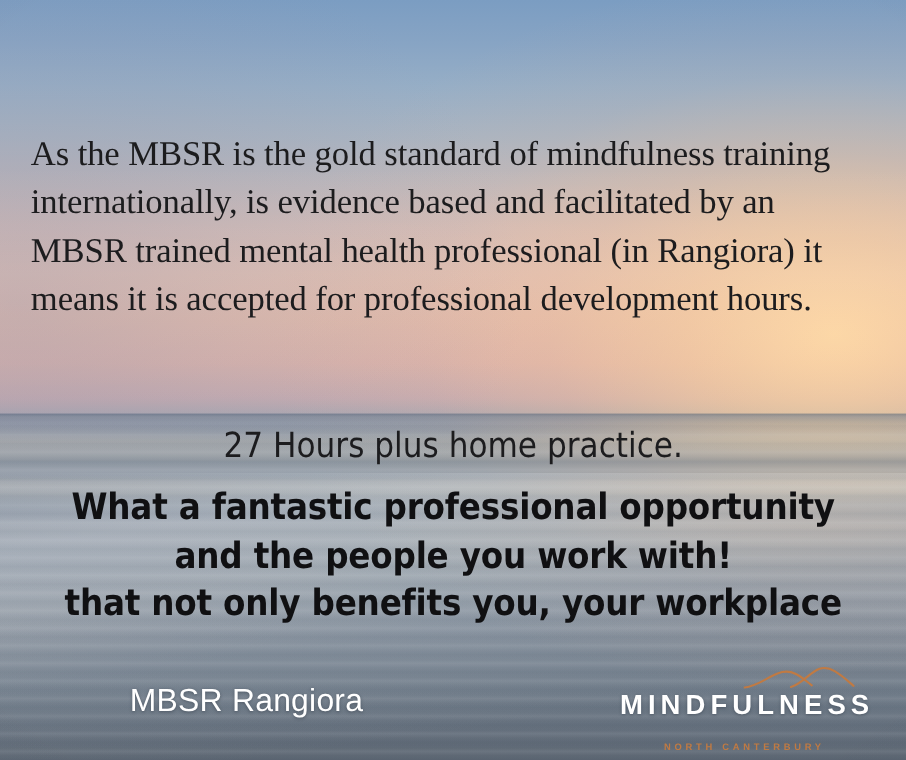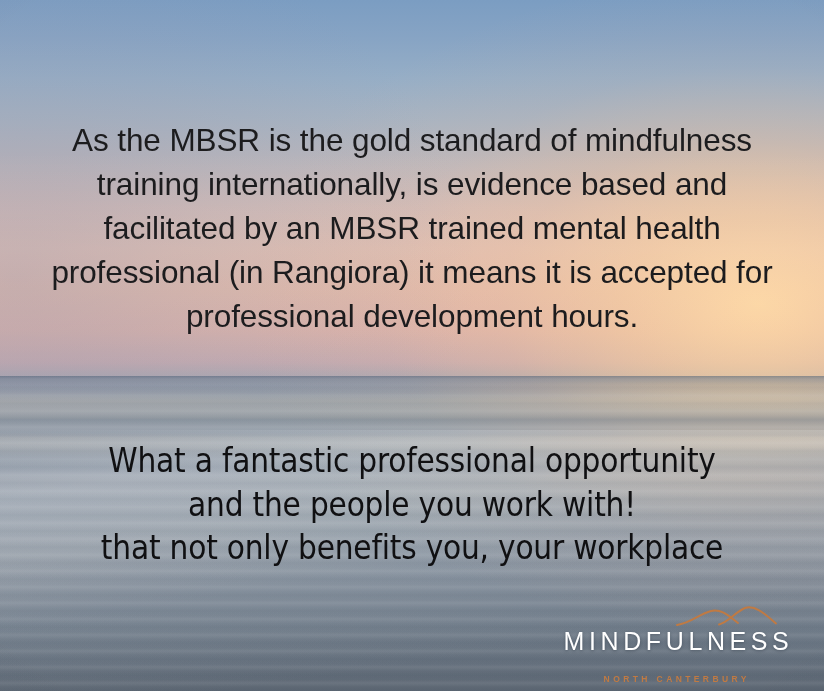--- a/index.html
+++ b/index.html
@@ -148,23 +148,23 @@
   .content {
     position: absolute;
     inset: 0;
   }
 
   .body-copy {
     position: absolute;
     left: 0;
     right: 0;
     top: 86px;
-    text-align: center;
+    text-align: left;
     color: #1c1c1e;
-    font-family: Liberation Sans, sans-serif;
+    font-family: Liberation Serif, serif;
     font-size: 31.5px;
     line-height: 44px;
     font-weight: 400;
     letter-spacing: -0.1px;
     padding: 0 28px;
   }
 
   .hours-line {
     position: absolute;
     left: 0;
@@ -181,21 +181,21 @@
   .headline {
     position: absolute;
     left: 0;
     right: 0;
     top: 439px;
     text-align: center;
     color: #101012;
     font-family: "DejaVu Sans Condensed", "Liberation Sans Narrow", "Liberation Sans", sans-serif;
     font-size: 33px;
     line-height: 43.5px;
-    font-weight: 400;
+    font-weight: 700;
     letter-spacing: -0.2px;
     padding: 0 24px;
   }
 
   .headline-line { display: block; }
 
   .brand-line {
     position: absolute;
     left: 118px;
     top: 620px;
@@ -229,21 +229,21 @@
   .logo-wordmark {
     position: absolute;
     left: 0;
     top: 26px;
     width: 232px;
     text-align: center;
     color: #ffffff;
     font-family: "Liberation Sans", sans-serif;
     font-size: 25px;
     line-height: 30px;
-    font-weight: 400;
+    font-weight: 700;
     letter-spacing: 4.6px;
     text-indent: 4.6px;
     text-shadow: 0 1px 3px rgba(30,40,52,0.40);
   }
 
   .logo-subline {
     position: absolute;
     left: 0;
     top: 73px;
     width: 232px;
@@ -267,27 +267,29 @@
   <div class="bg-layer bg-cool-left"></div>
   <div class="bg-layer bg-haze"></div>
   <div class="bg-layer bg-streaks"></div>
   <div class="bg-layer bg-sheen"></div>
   <div class="bg-layer bg-vignette"></div>
 
   <div class="content">
 
     <p class="body-copy">As the MBSR is the gold standard of mindfulness training internationally, is evidence based and facilitated by an MBSR trained mental health professional (in Rangiora) it means it is accepted for professional development hours.</p>
 
+    <p class="hours-line">27 Hours plus home practice.</p>
 
     <div class="headline">
       <span class="headline-line">What a fantastic professional opportunity</span>
       <span class="headline-line">and the people you work with!</span>
       <span class="headline-line">that not only benefits you, your workplace</span>
     </div>
 
+    <div class="brand-line">MBSR Rangiora</div>
 
     <div class="logo">
 
       <svg class="logo-mark" viewBox="0 0 104 28" aria-hidden="true">
         <path d="M2 23 C 16 21, 24 12, 36 9 C 47 6.5, 55 15, 63 21" fill="none" stroke="#c07a43" stroke-width="1.9" stroke-linecap="round" stroke-linejoin="round"></path>
         <path d="M44 22.5 C 54 20, 60 10, 70 6 C 80 2.5, 90 12, 101 21.5" fill="none" stroke="#c07a43" stroke-width="1.9" stroke-linecap="round" stroke-linejoin="round"></path>
       </svg>
 
       <div class="logo-wordmark">MINDFULNESS</div>
 

